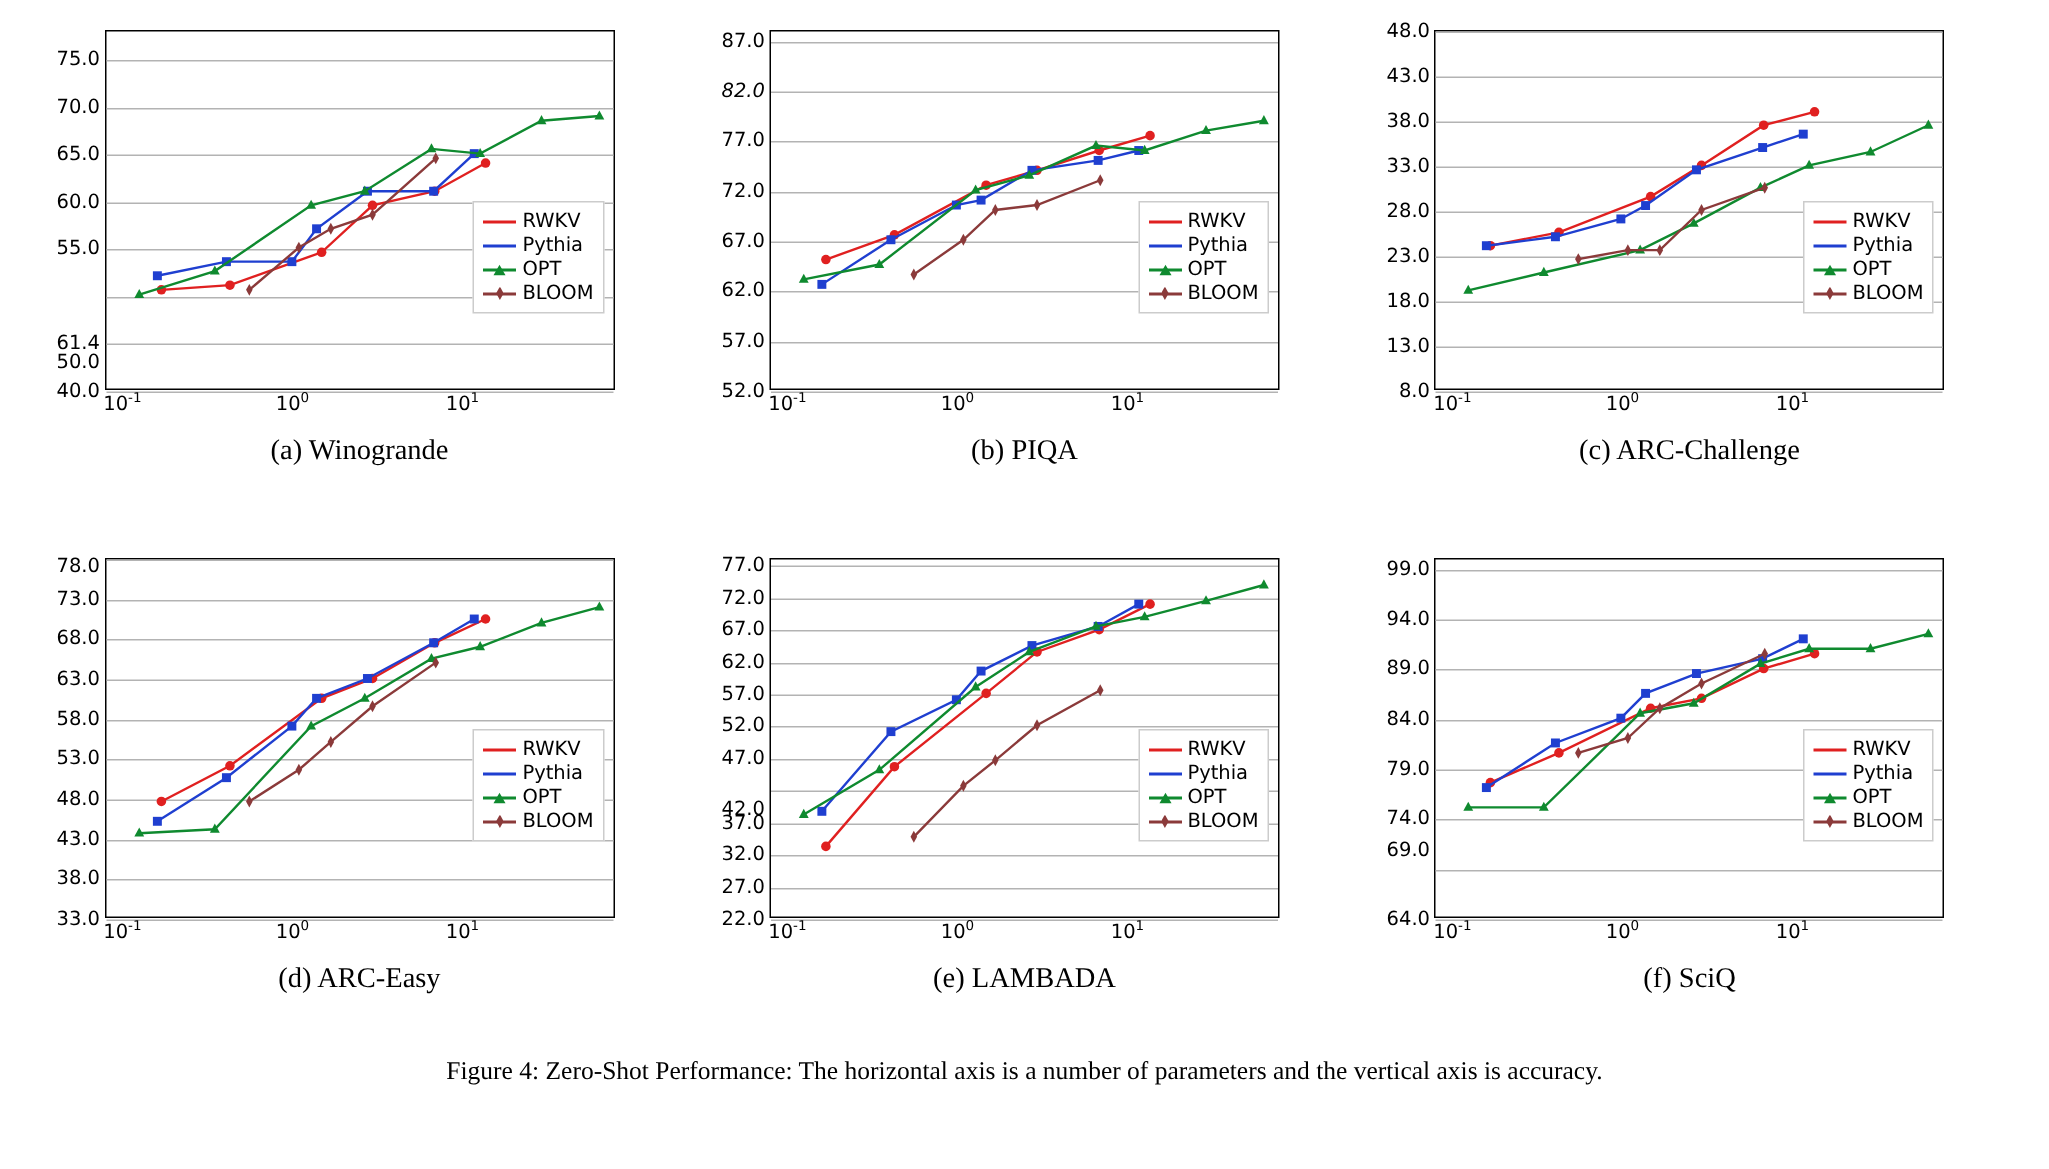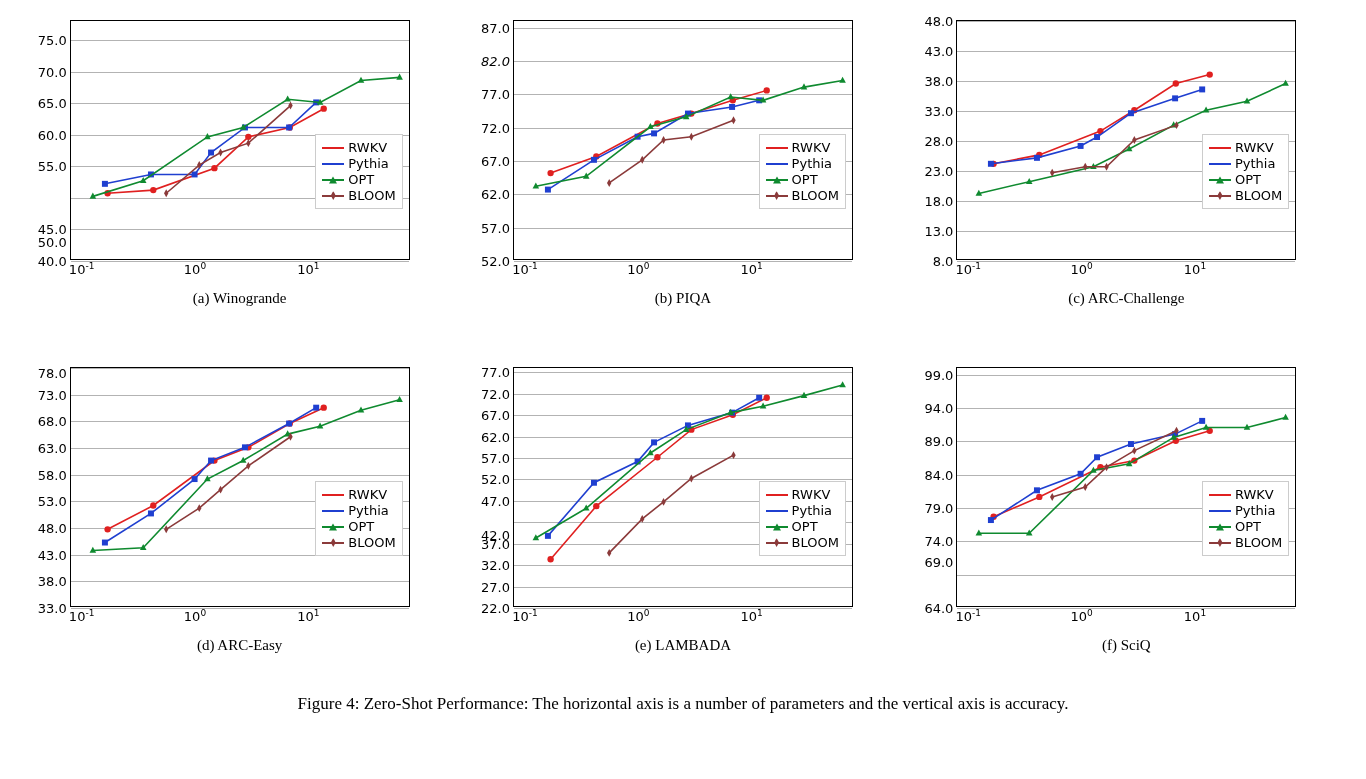--- a/index.html
+++ b/index.html
@@ -49,38 +49,38 @@
     font-family: "DejaVu Sans", Arial, sans-serif;
   }
   .legend-row { display:flex; align-items:center; gap:4px; margin:1px 0; }
   .legend-swatch { width:22px; height:2px; position:relative; }
   .legend-swatch::after {
     content:""; position:absolute; left:50%; top:50%;
     width:6px; height:6px; transform:translate(-50%,-50%);
   }
   .subcaption {
     margin-top: 30px;
-    font-size: 15px;
+    font-size: 19px;
   }
   .caption {
     text-align:center;
     font-size: 17px;
     margin-top: 40px;
   }
 </style>
 </head>
 <body>
 
 <div class="grid" id="grid">
     <div class="chart-cell">
       <div class="chart-box">
         <div class="gridline h" style="top: 240px;"></div>
         <div class="tick-y" style="top: 240px;">40.0</div>
         <div class="gridline h" style="top: 208.421px;"></div>
-        <div class="tick-y" style="top: 208.421px;">45.0</div>
+        <div class="tick-y" style="top: 208.421px;">61.4</div>
         <div class="gridline h" style="top: 176.842px;"></div>
         <div class="tick-y" style="top: 176.842px; margin-top: 44px;">50.0</div>
         <div class="gridline h" style="top: 145.263px;"></div>
         <div class="tick-y" style="top: 145.263px;">55.0</div>
         <div class="gridline h" style="top: 113.684px;"></div>
         <div class="tick-y" style="top: 113.684px;">60.0</div>
         <div class="gridline h" style="top: 82.1053px;"></div>
         <div class="tick-y" style="top: 82.1053px;">65.0</div>
         <div class="gridline h" style="top: 50.5263px;"></div>
         <div class="tick-y" style="top: 50.5263px;">70.0</div>

